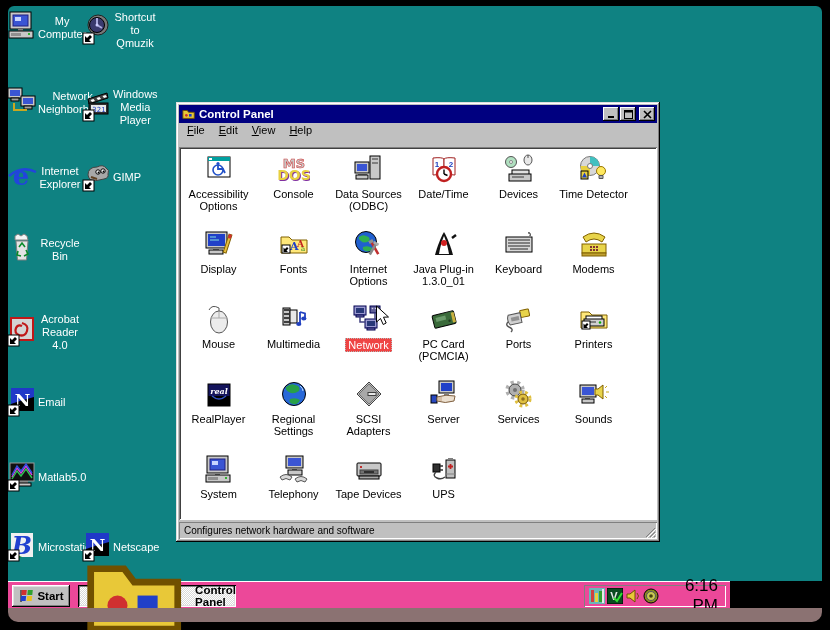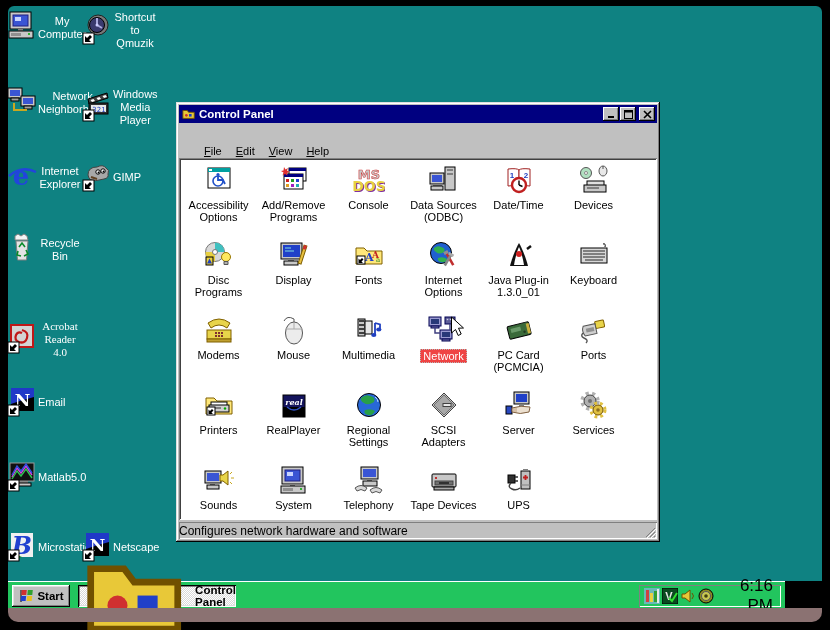--- a/index.html
+++ b/index.html
@@ -20,41 +20,41 @@
     box-shadow: inset -1px -1px 0 #000, inset 1px 1px 0 #dfdfdf, inset -2px -2px 0 #808080, inset 2px 2px 0 #fff;
     padding:3px;box-sizing:border-box;display:flex;flex-direction:column;
   }
   .titlebar{height:18px;background:#000080;display:flex;align-items:center;padding:0 2px;flex:none;}
   .titlebar .ticon{width:14px;height:14px;margin:0 3px 0 1px;flex:none;}
   .title-text{color:#fff;font-weight:bold;font-size:11.5px;flex:1;white-space:nowrap;}
   .tbtn{width:16px;height:14px;background:#c0c0c0;margin-left:1px;flex:none;
     box-shadow: inset -1px -1px 0 #000, inset 1px 1px 0 #fff, inset -2px -2px 0 #808080;
     display:flex;align-items:center;justify-content:center;}
   .tbtn.close{margin-left:3px;}
-  .menubar{height:35px;display:flex;align-items:flex-end;font-size:11px;flex:none;padding-left:18px;}
+  .menubar{height:24px;display:flex;align-items:flex-start;font-size:11px;flex:none;padding-left:1px;}
   .menu-item{padding:1px 7px;color:#000;}
   .menu-item u{text-decoration:underline;}
   .client{
     flex:1;background:#fff;
     box-shadow: inset 1px 1px 0 #808080, inset -1px -1px 0 #fff, inset 2px 2px 0 #404040;
     overflow:hidden;position:relative;
   }
   .applet-grid{display:grid;grid-template-columns:repeat(6,75px);grid-auto-rows:75px;padding:4px 0 0 2px;}
   .applet{display:flex;flex-direction:column;align-items:center;position:relative;}
   .applet .icon32{width:32px;height:32px;margin-top:3px;}
   .applet-label{margin-top:2px;max-width:74px;text-align:center;font-size:11px;line-height:12px;color:#000;padding:0 2px;}
   .applet.selected .applet-label{background:#ef4444;color:#fff;border:1px dotted #b8b8b8;padding:0 2px;}
   .statusbar{
     height:17px;margin-top:2px;flex:none;position:relative;
     box-shadow: inset 1px 1px 0 #808080, inset -1px -1px 0 #fff;
-    font-size:12px;display:flex;align-items:center;color:#000;
+    font-size:10px;display:flex;align-items:center;padding-left:5px;color:#000;
   }
   .grip{position:absolute;right:1px;bottom:1px;width:12px;height:12px;}
   
-  .taskbar{position:absolute;left:8px;top:581px;width:777px;height:27px;background:#22c55e;border-top:1px solid #fff;box-sizing:border-box;}
+  .taskbar{position:absolute;left:8px;top:581px;width:722px;height:27px;background:#ec4899;border-top:1px solid #fff;box-sizing:border-box;}
   .start-btn{
     position:absolute;left:4px;top:3px;height:22px;width:58px;background:#c0c0c0;
     box-shadow: inset -1px -1px 0 #000, inset 1px 1px 0 #fff, inset -2px -2px 0 #808080, inset 2px 2px 0 #dfdfdf;
     display:flex;align-items:center;justify-content:center;gap:3px;font-weight:bold;font-size:11.5px;
   }
   .task-btn{
     position:absolute;left:70px;top:3px;height:22px;width:158px;
     box-shadow: inset 1px 1px 0 #000, inset -1px -1px 0 #fff, inset 2px 2px 0 #808080, inset -2px -2px 0 #dfdfdf;
     background:repeating-conic-gradient(#ffffff 0% 25%, #d9d9d9 0% 50%) 0 0/2px 2px;
     display:flex;align-items:center;gap:4px;padding-left:6px;font-weight:bold;font-size:11.5px;box-sizing:border-box;
@@ -161,21 +161,21 @@
           <svg viewBox="0 0 32 32" width="32" height="32">
             <path d="M10 9 h12 l-1.5 19 h-9 Z" fill="#e4e4e4" stroke="#808080"></path>
             <path d="M9 4 l3 -2 3 2 3 -2 3 2 1 4 H9 Z" fill="#f4f4f4" stroke="#808080"></path>
             <path d="M13 15 l3 -4 3 4" fill="none" stroke="#0a8a2a" stroke-width="1.6"></path>
             <path d="M12 19 l-1 4 4 1" fill="none" stroke="#0a8a2a" stroke-width="1.6"></path>
             <path d="M20 18 l2 4 -4 2" fill="none" stroke="#0a8a2a" stroke-width="1.6"></path>
           </svg>
         </span>
         <div class="desk-label">Recycle Bin</div>
       </div>
-      <div class="desk-icon" style="left: -2px; top: 311px; font-family: Liberation Serif, serif;">
+      <div class="desk-icon" style="left: -2px; top: 304px;">
         <span class="icon32">
           <svg viewBox="0 0 32 32" width="32" height="32">
             <rect x="5" y="3" width="22" height="22" fill="#d4d4d4" stroke="#c01818" stroke-width="2"></rect>
             <path d="M16 8 q7 2 5 8 q-2 6 -8 4 q-5 -2 -3 -7 q2 -4 6 -2" fill="none" stroke="#c01818" stroke-width="2.2"></path>
             <rect x="2" y="20" width="11" height="11" fill="#fff" stroke="#000"></rect>
             <path d="M4 29 L4 23 L6 25 L9 22 L11 24 L8 27 L10 29 Z" fill="#000"></path>
           </svg>
         </span>
         <div class="desk-label">Acrobat Reader 4.0</div>
       </div>
@@ -276,38 +276,20 @@
                 <circle cx="15" cy="16" r="5" fill="none" stroke="#2050c8" stroke-width="1.6"></circle>
                 <circle cx="15" cy="9.5" r="1.6" fill="#2050c8"></circle>
                 <path d="M15 11 v4 h5 l2 4" fill="none" stroke="#2050c8" stroke-width="1.8"></path>
               </svg>
             </span>
             <div class="applet-label">Accessibility Options</div>
           </div>
           <div class="applet">
             <span class="icon32">
               <svg viewBox="0 0 32 32" width="32" height="32">
-                <rect x="11" y="3" width="17" height="13" fill="#fff" stroke="#000"></rect>
-                <rect x="11" y="3" width="17" height="3" fill="#000080"></rect>
-                <rect x="6" y="9" width="19" height="15" fill="#fff" stroke="#000"></rect>
-                <rect x="6" y="9" width="19" height="3" fill="#000080"></rect>
-                <rect x="8" y="14" width="3" height="3" fill="#d02020"></rect>
-                <rect x="13" y="14" width="3" height="3" fill="#20a020"></rect>
-                <rect x="18" y="14" width="3" height="3" fill="#2040d0"></rect>
-                <rect x="8" y="19" width="3" height="3" fill="#e0a020"></rect>
-                <rect x="13" y="19" width="3" height="3" fill="#a020c0"></rect>
-                <rect x="18" y="19" width="3" height="3" fill="#20b0b0"></rect>
-                <path d="M6 2 l1.5 2.5 2.5 -1.5 -1 2.5 2.5 1.5 -2.5 1 0.5 2.5 -2.5 -1.5 -2.5 1.5 1 -3 -2.5 -1.5 2.5 -0.5 Z" fill="#e03030"></path>
-              </svg>
-            </span>
-            <div class="applet-label">Add/Remove Programs</div>
-          </div>
-          <div class="applet">
-            <span class="icon32">
-              <svg viewBox="0 0 32 32" width="32" height="32">
                 <text x="16" y="14" font-size="13" font-weight="bold" fill="#c8c8c8" stroke="#d04040" stroke-width="0.6" text-anchor="middle" font-family="DejaVu Sans">MS</text>
                 <text x="17" y="27" font-size="14" font-weight="bold" fill="#8030a0" text-anchor="middle" font-family="DejaVu Sans">DOS</text>
                 <text x="16" y="26" font-size="14" font-weight="bold" fill="#e8d040" text-anchor="middle" font-family="DejaVu Sans">DOS</text>
               </svg>
             </span>
             <div class="applet-label">Console</div>
           </div>
           <div class="applet">
             <span class="icon32">
               <svg viewBox="0 0 32 32" width="32" height="32">
@@ -355,21 +337,21 @@
                 <circle cx="12" cy="12" r="9.5" fill="#d8d8d8" stroke="#777"></circle>
                 <path d="M12 2.5 A9.5 9.5 0 0 1 21.5 12 L12 12 Z" fill="#40c0c0"></path>
                 <path d="M12 21.5 A9.5 9.5 0 0 1 2.5 12 L12 12 Z" fill="#e8d040"></path>
                 <circle cx="12" cy="12" r="2.5" fill="#fff" stroke="#777"></circle>
                 <circle cx="23" cy="17" r="4.5" fill="#ffe960" stroke="#997700"></circle>
                 <path d="M21 21.5 h4 v3 h-4 Z" fill="#b0b0b0" stroke="#555"></path>
                 <rect x="3" y="17" width="7" height="8" fill="#e8d040" stroke="#000"></rect>
                 <path d="M6.5 18.5 l2.5 5 h-5 Z" fill="#2040c0"></path>
               </svg>
             </span>
-            <div class="applet-label">Disc Programs</div>
+            <div class="applet-label">Time Detector</div>
           </div>
           <div class="applet">
             <span class="icon32">
               <svg viewBox="0 0 32 32" width="32" height="32">
                 <rect x="3" y="3" width="21" height="16" fill="#c8c8c8" stroke="#000"></rect>
                 <rect x="5" y="5" width="17" height="12" fill="#2040c8"></rect>
                 <path d="M7 8 h6 M7 11 h9" stroke="#80e0e0"></path>
                 <rect x="10" y="19" width="6" height="2" fill="#808080"></rect>
                 <rect x="6" y="21" width="14" height="4" fill="#c8c8c8" stroke="#000"></rect>
                 <g transform="rotate(18 24 16)">

